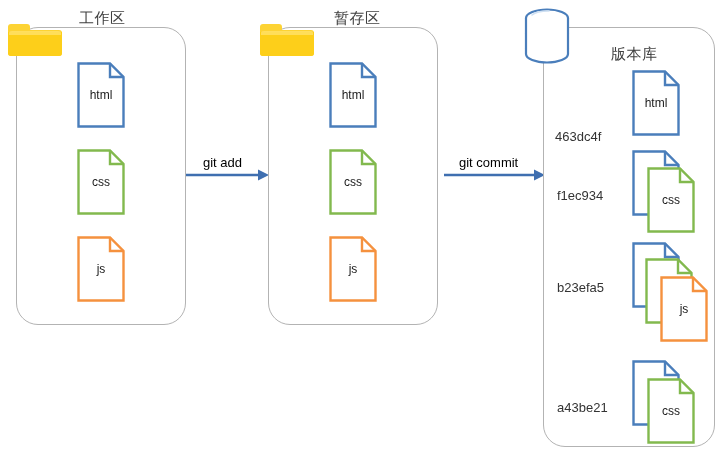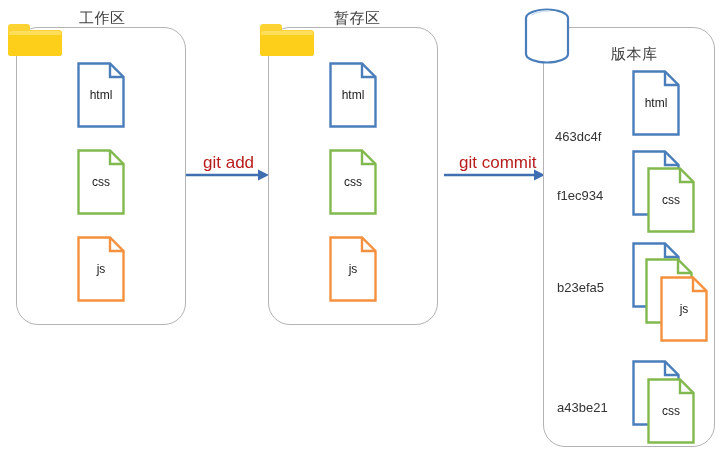--- a/index.html
+++ b/index.html
@@ -116,22 +116,22 @@
 
   .stack .doc { position: absolute; }
 
   
   .arrow { position: absolute; }
   #arrow-add    { left: 186px; top: 168px; width: 84px; height: 14px; }
   #arrow-commit { left: 444px; top: 168px; width: 102px; height: 14px; }
 
   .arrow-label {
     position: absolute;
-    font-size: 17px;
-    color: #b91c1c;
+    font-size: 13px;
+    color: #000000;
     white-space: nowrap;
     line-height: 16px;
   }
   #label-add    { left: 203px; top: 155px; }
   #label-commit { left: 459px; top: 155px; }
 </style>
 </head>
 <body>
 
 <div class="zone" id="zone-working"></div>

